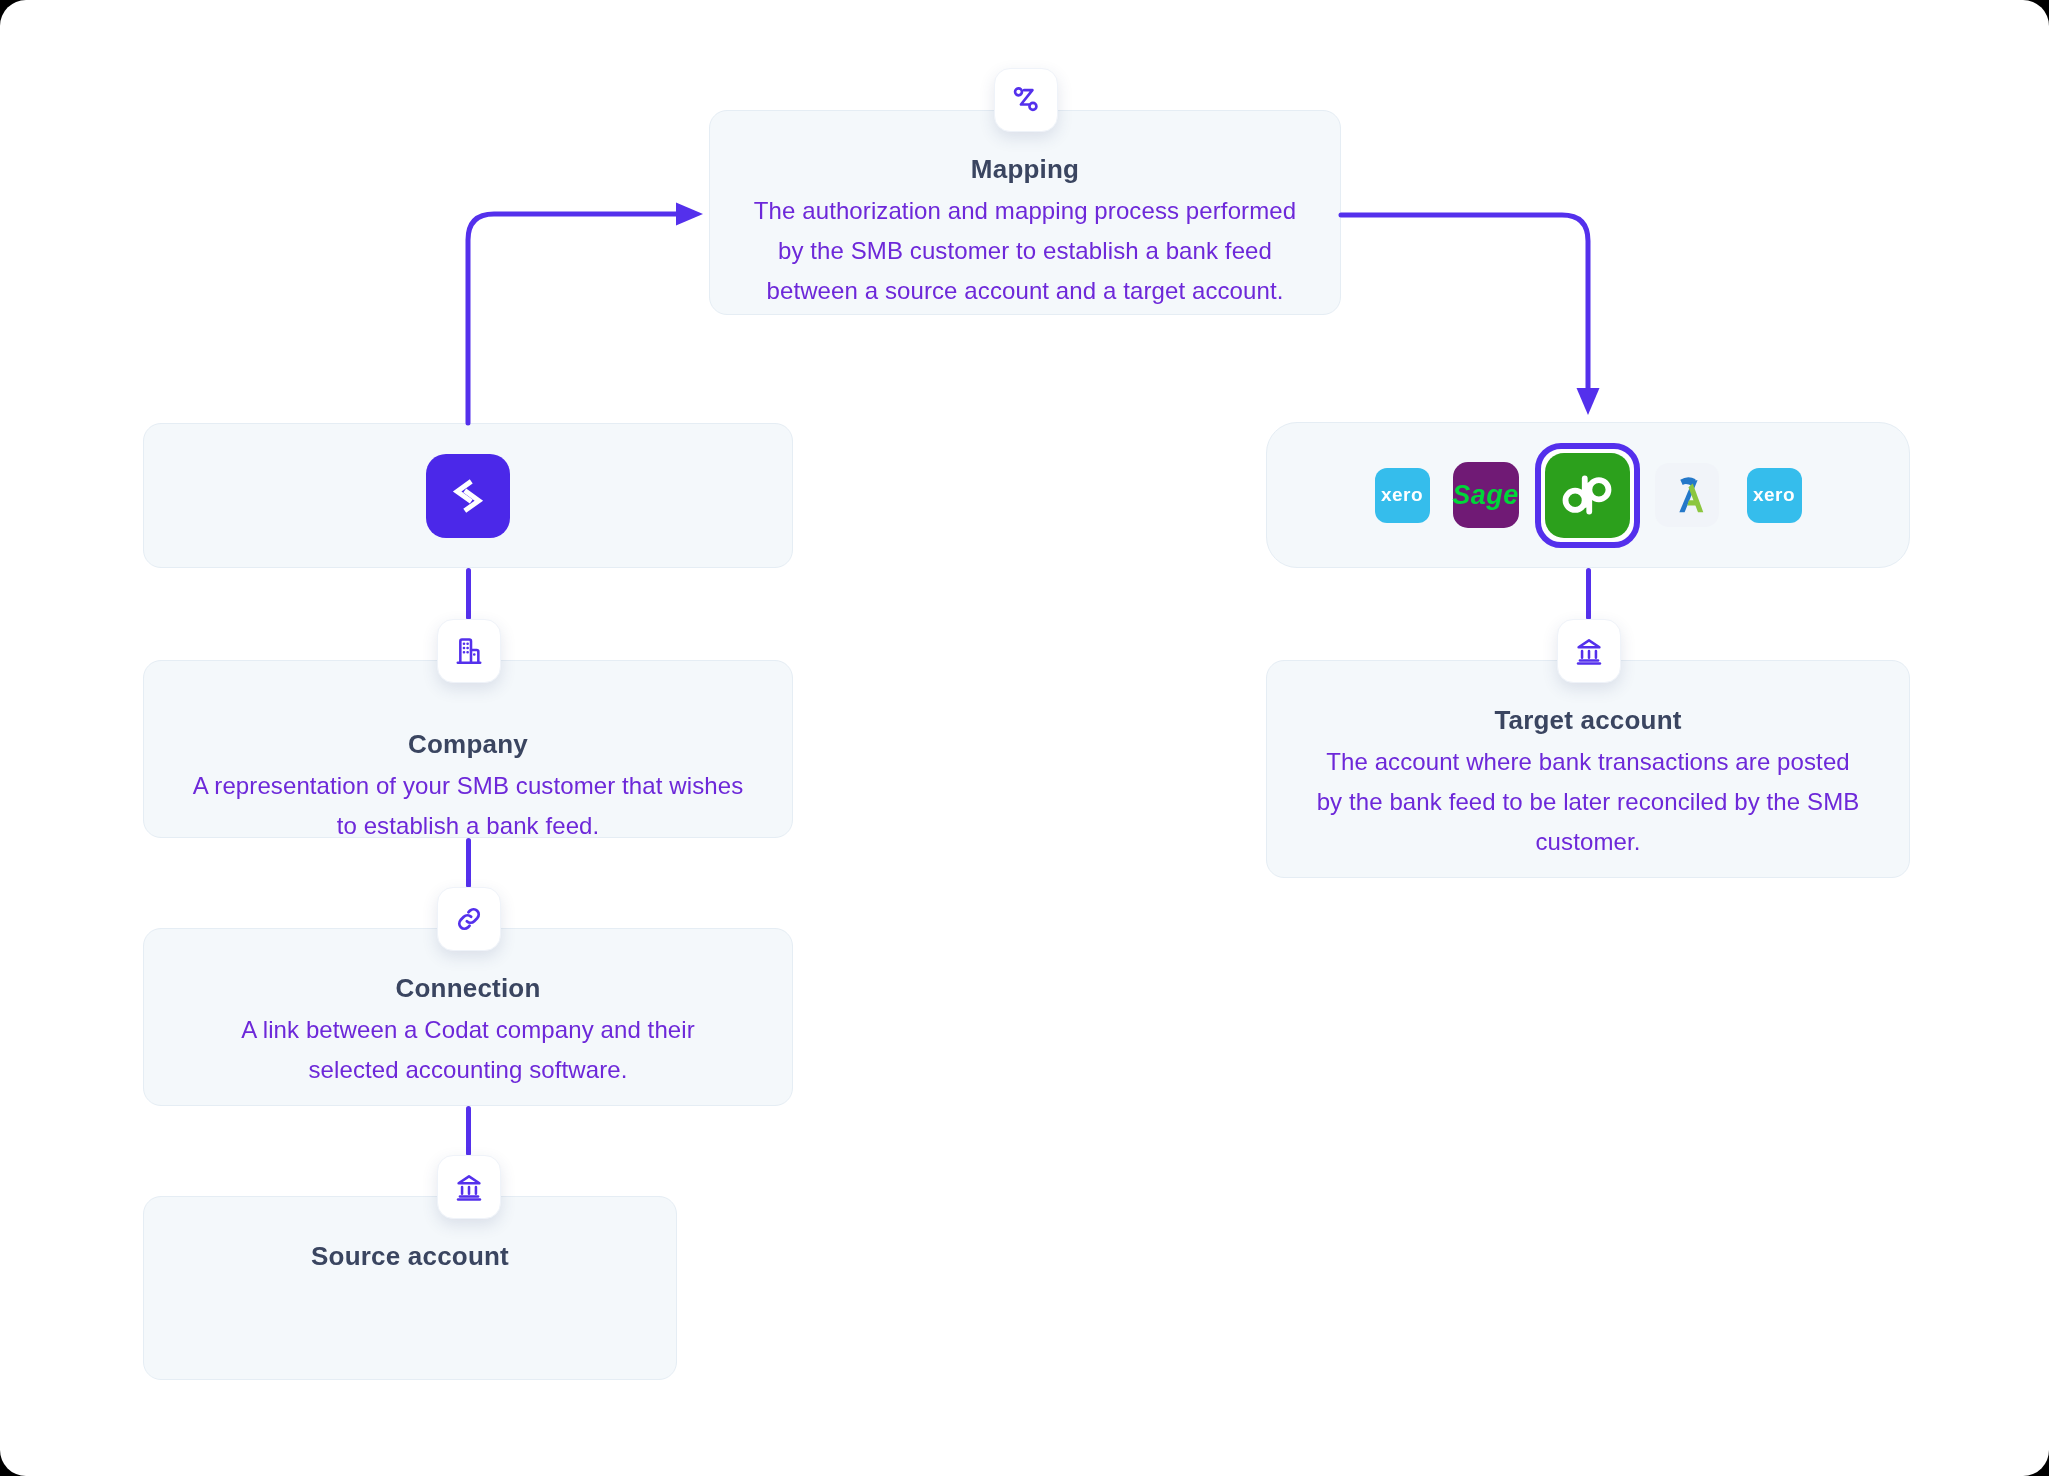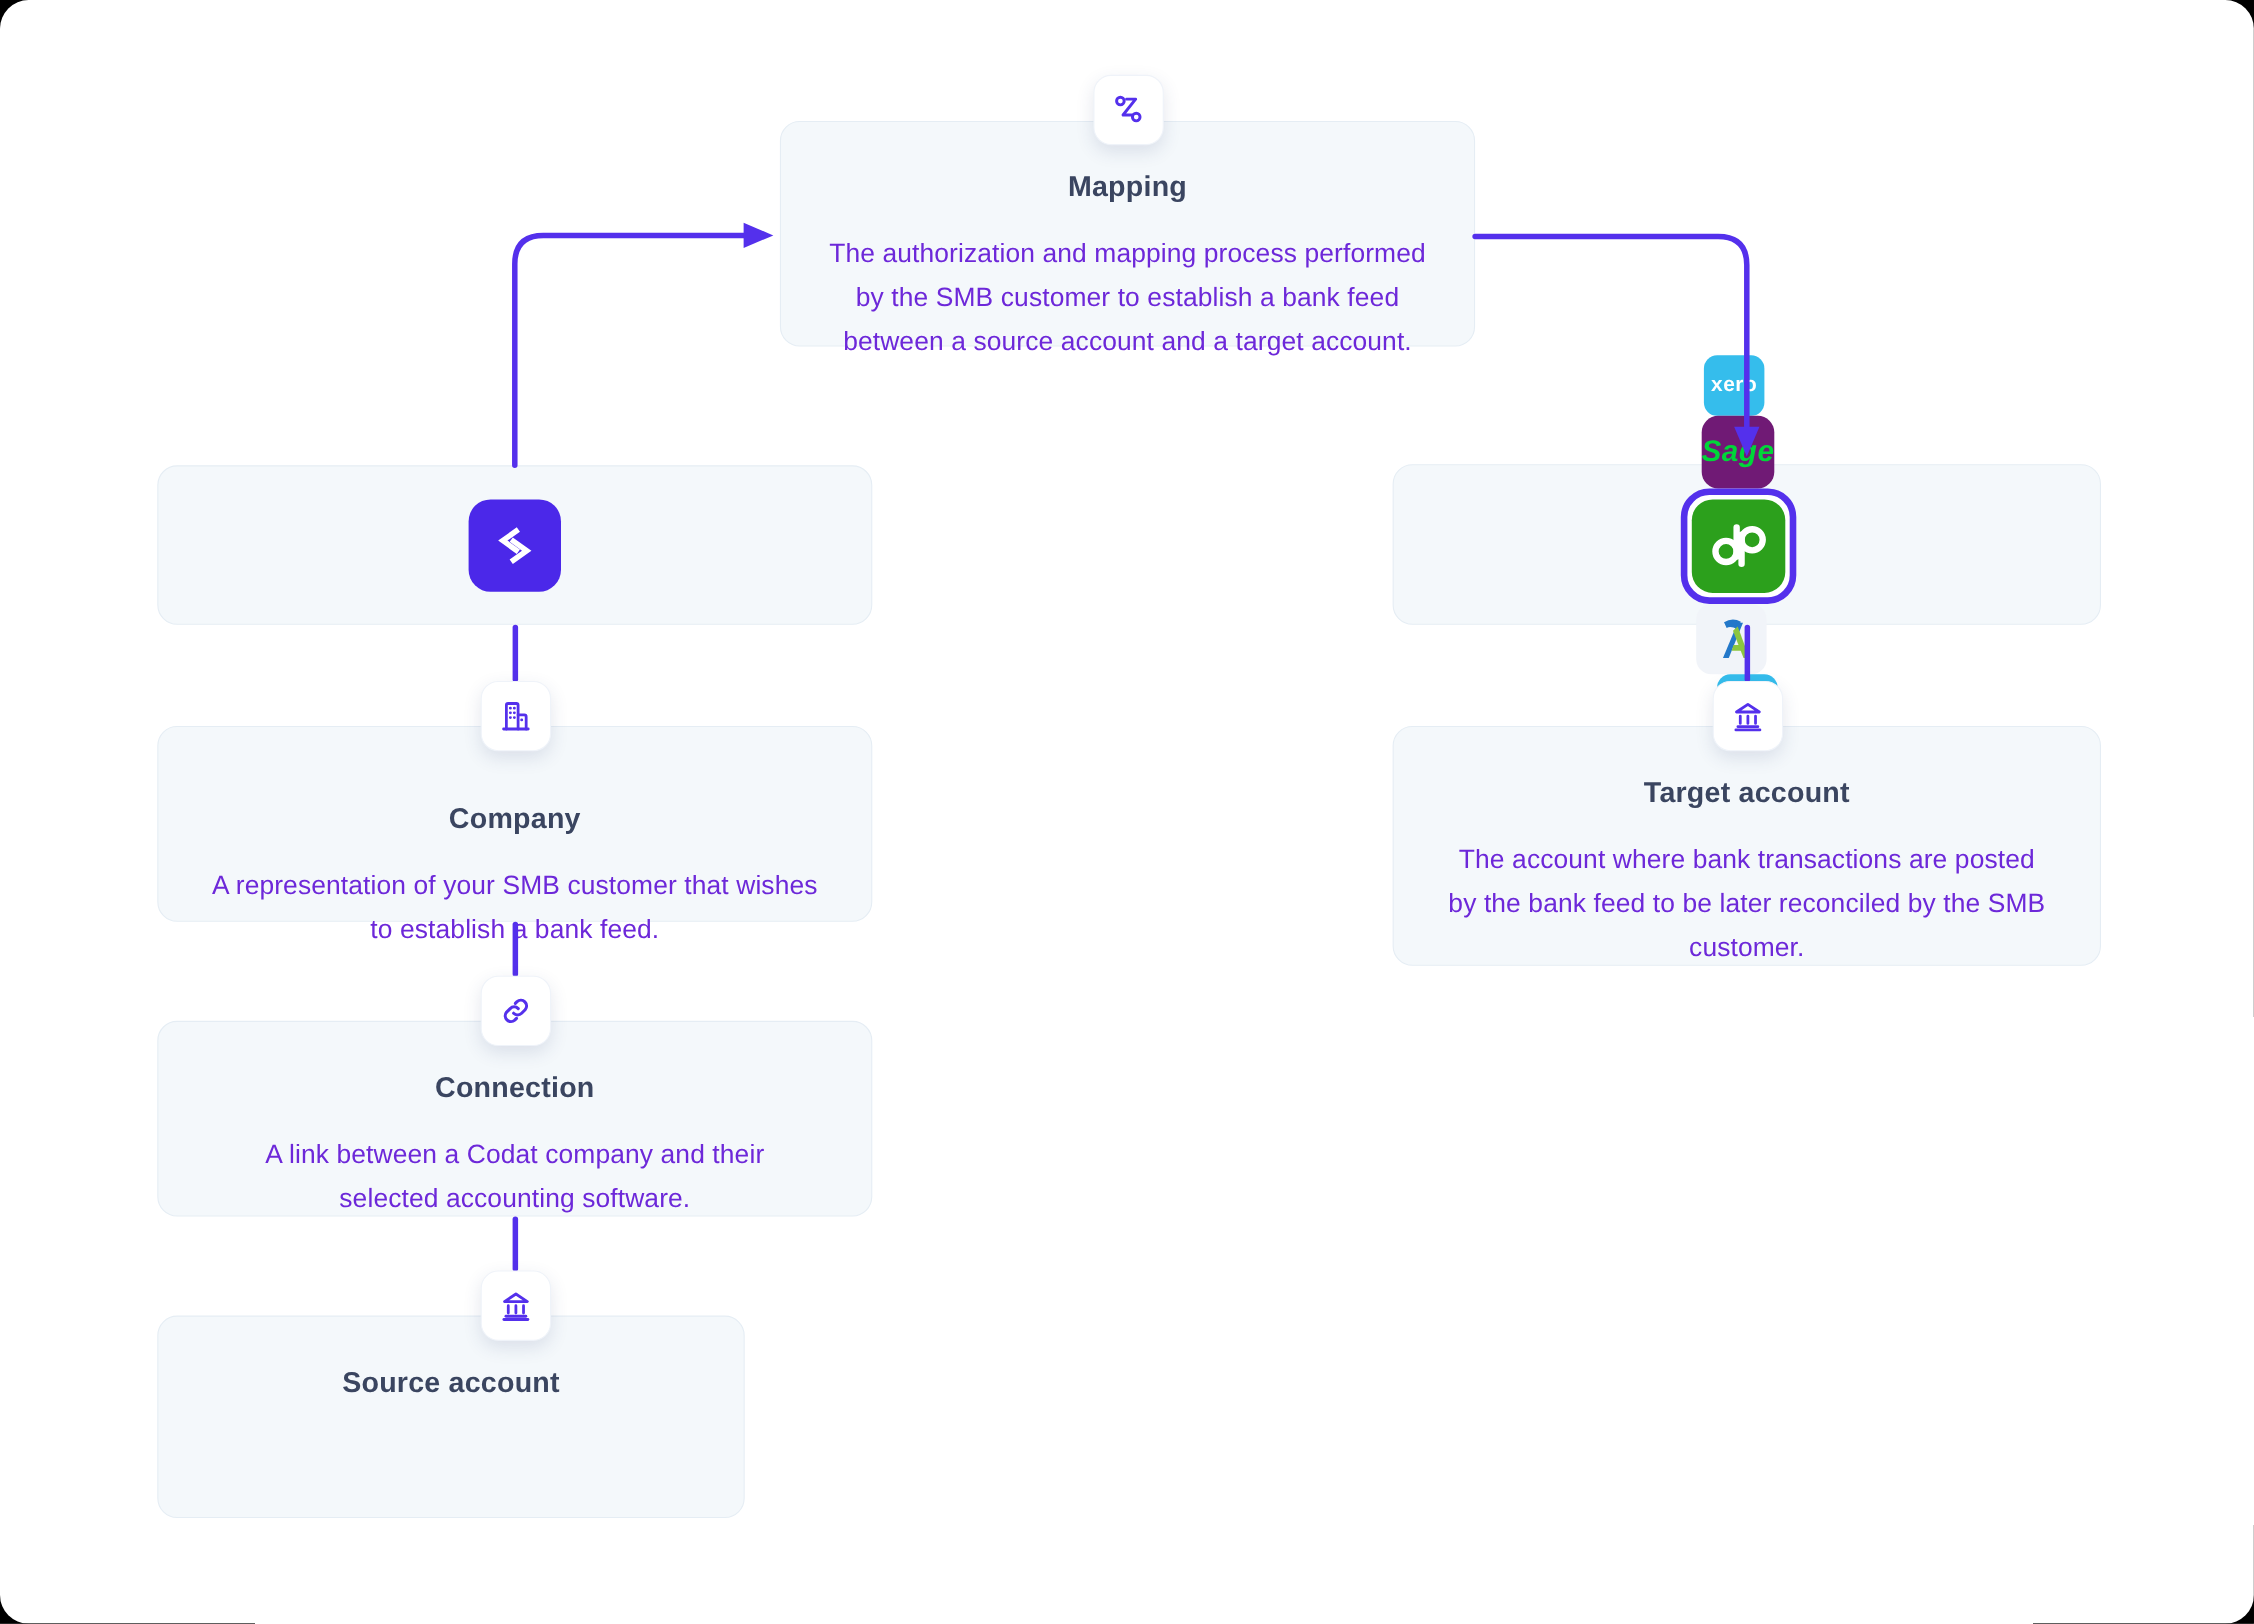--- a/index.html
+++ b/index.html
@@ -4,21 +4,21 @@
 <style>
   html,body{margin:0;padding:0;background:#000;}
   body{font-family:"Liberation Sans","DejaVu Sans",sans-serif;}
   #surface{
     position:relative;width:2049px;height:1476px;background:#fff;
     border-radius:26px;overflow:hidden;
   }
   .card{
     position:absolute;background:#f4f8fb;border:1.5px solid #e5edf4;
     border-radius:18px;box-sizing:border-box;display:flex;flex-direction:column;
-    align-items:center;text-align:center;gap:20px;
+    align-items:center;text-align:center;
   }
   .card .title{
     font-size:26px;font-weight:700;color:#3a4560;line-height:30px;
     margin:0 0 7px 0;letter-spacing:.2px;
   }
   .card .desc{
     font-size:24px;font-weight:400;color:#6d28d9;line-height:40px;
     white-space:pre-line;letter-spacing:.1px;
   }
   .badge{
@@ -121,21 +121,21 @@
       <path d="M4.2 9.2 L12 4 L19.8 9.2 Z"></path>
       <path d="M6.8 12 v5 M12 12 v5 M17.2 12 v5"></path>
       <path d="M5.2 19.2 h13.6"></path>
       <path d="M3.8 21.4 h16.4"></path>
     </svg>
   </div>
   <div class="card" style="left:143px;top:1196px;width:534px;height:184px;padding-top:44px;">
     <div class="title">Source account</div>
   </div>
 
-  <div class="card" style="left:1266px;top:422px;width:644px;height:146px;flex-direction:column;justify-content:center;align-items:center;gap:0;">
+  <div class="card" style="left:1266px;top:422px;width:644px;height:146px;flex-direction:row;justify-content:center;align-items:center;gap:0;border-radius:31px;">
     <div class="logo-tile xero-tile" style="margin-right:23px;">
       <span class="xero-text">xero</span>
     </div>
     <div class="logo-tile sage-tile" style="margin-right:16px;">
       <span class="sage-text">Sage</span>
     </div>
     <div class="qb-ring" style="margin-right:15px;">
       <div class="qb-tile">
         <svg width="58" height="58" viewBox="0 0 44 44" fill="none" stroke="#ffffff" stroke-width="4.4" stroke-linecap="round">
           <circle cx="13" cy="26" r="7.3"></circle>

